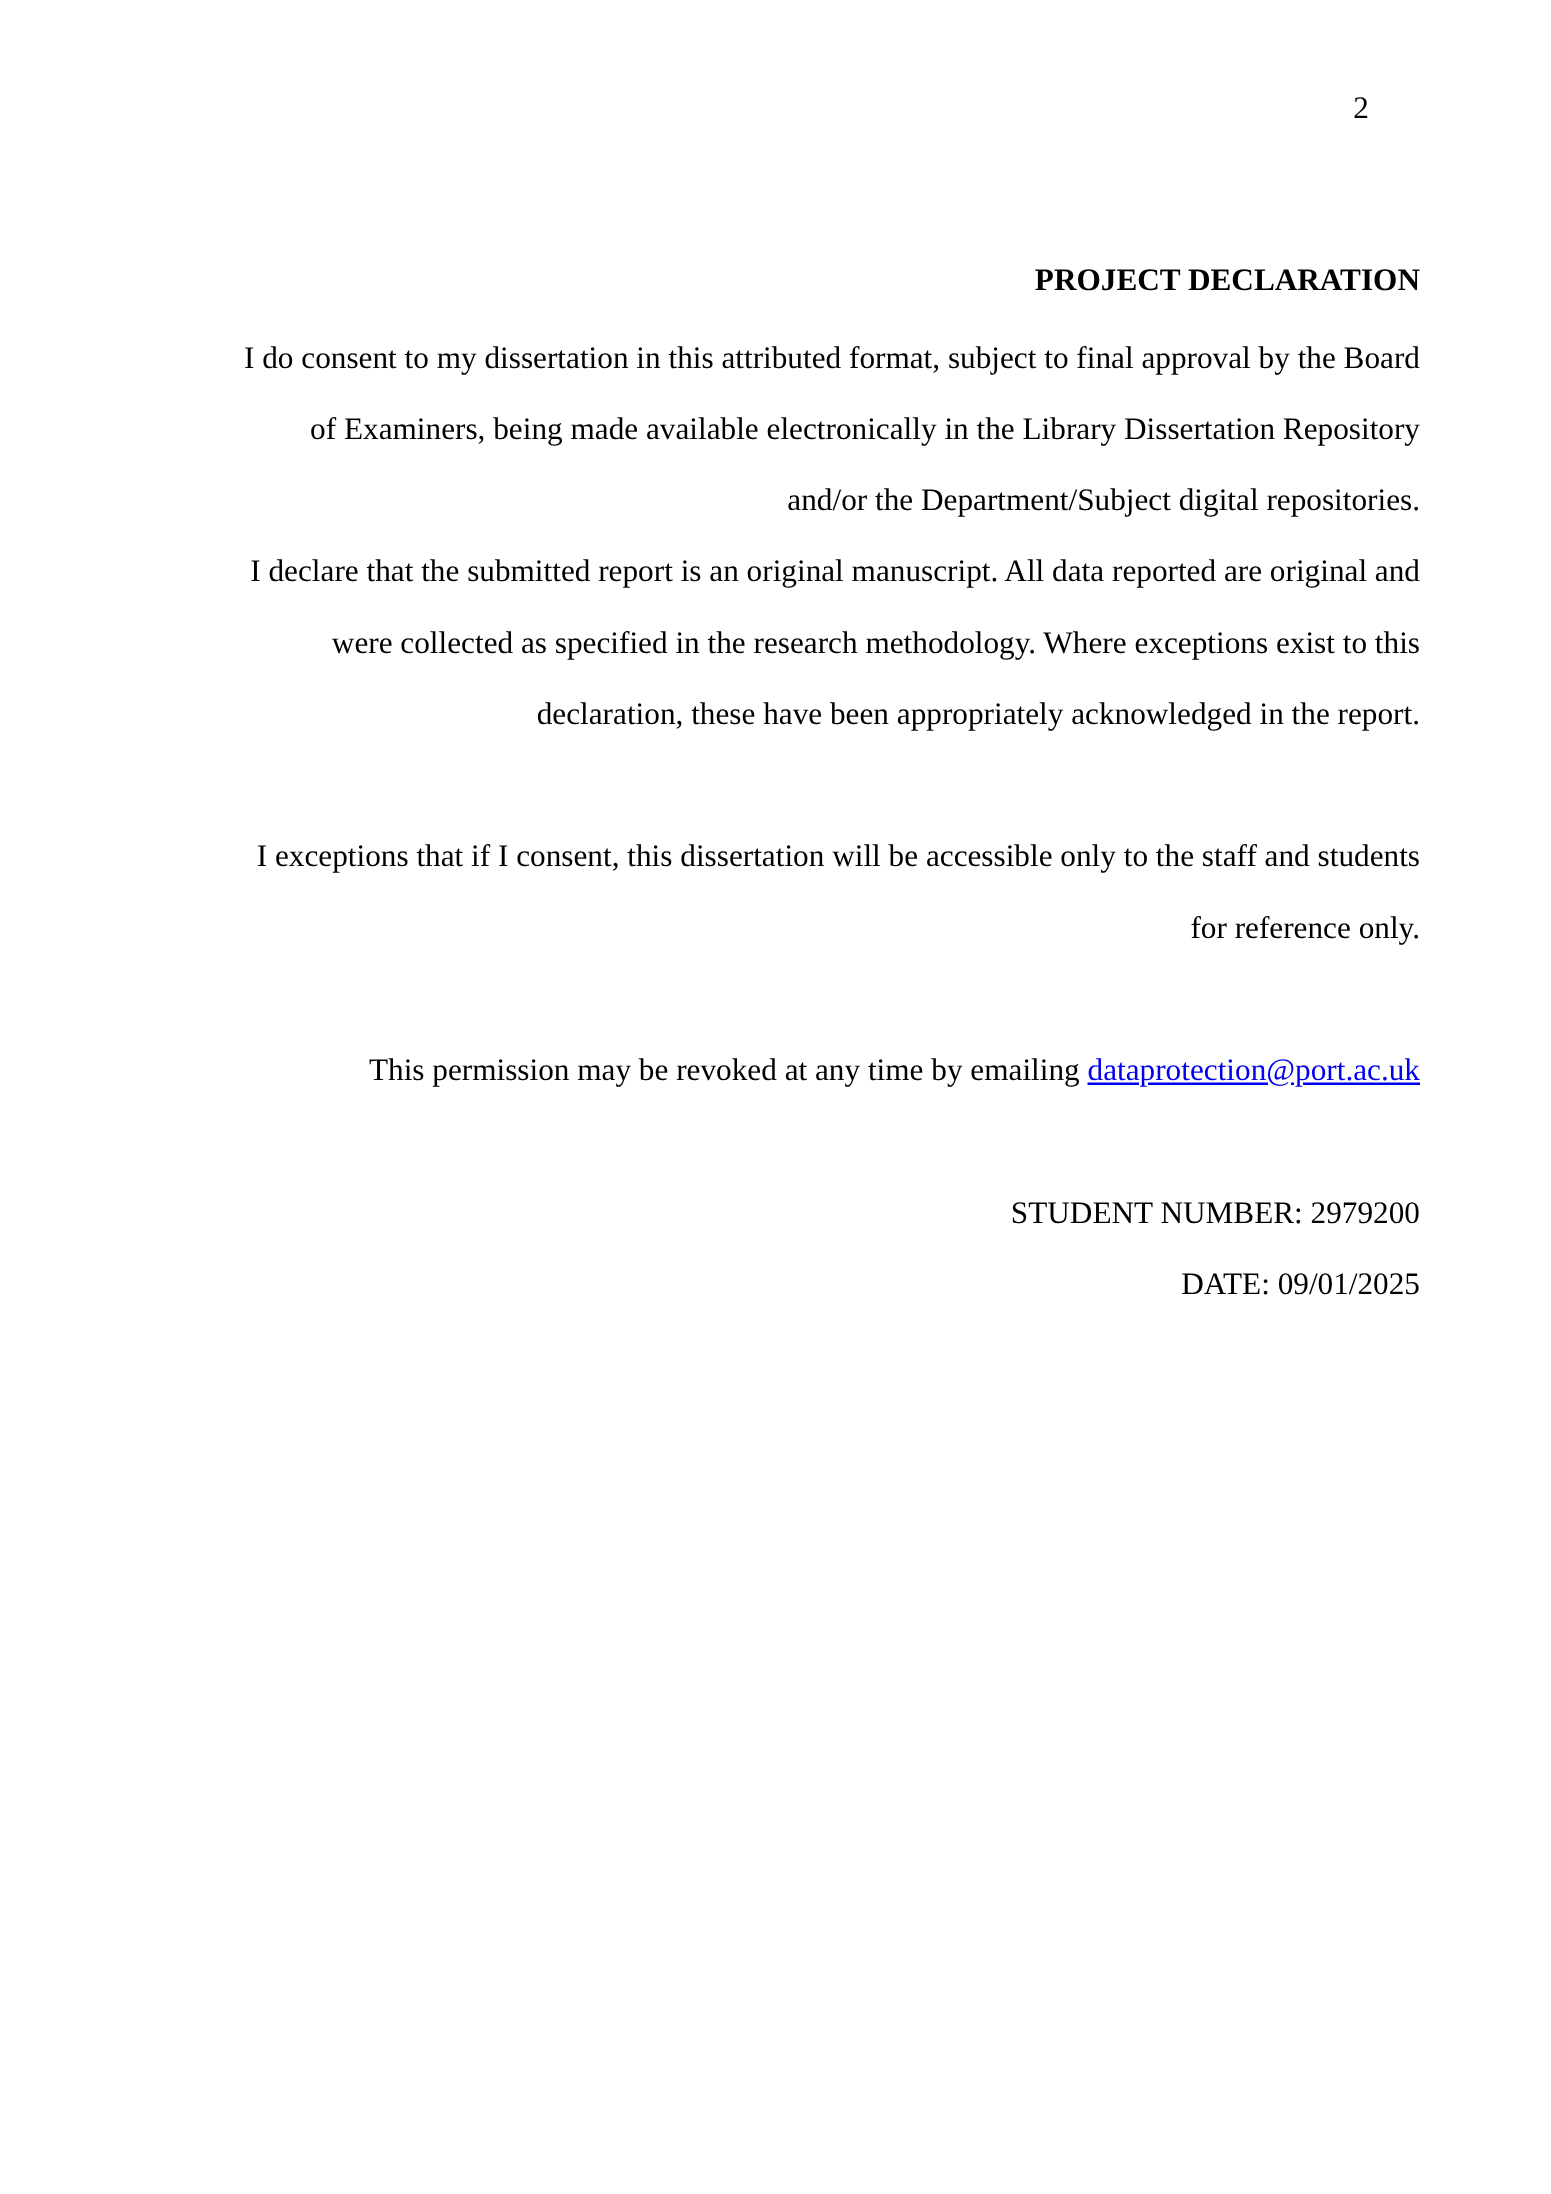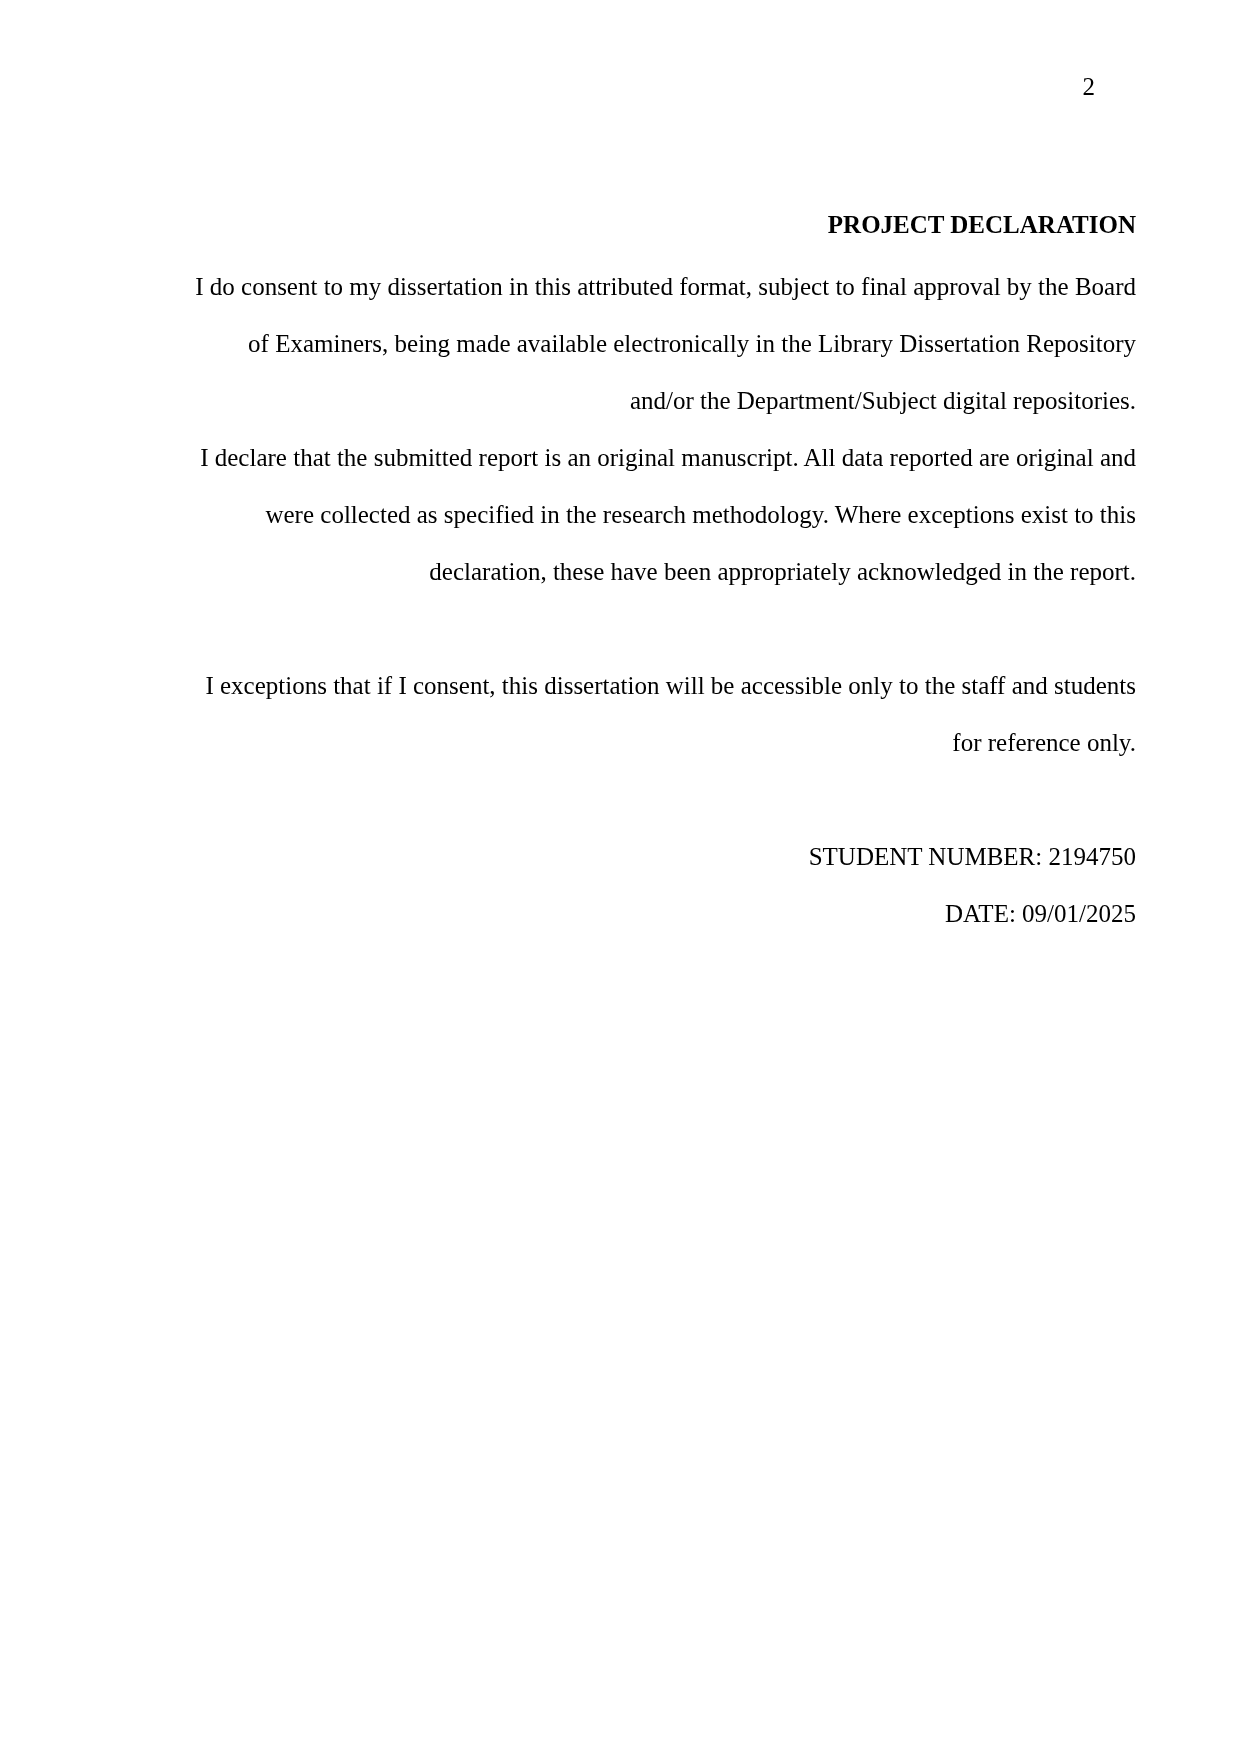--- a/index.html
+++ b/index.html
@@ -63,20 +63,21 @@
     <p class="doc-title">PROJECT DECLARATION</p>
 
 
 
     <p>I do consent to my dissertation in this attributed format, subject to final approval by the Board of Examiners, being made available electronically in the Library Dissertation Repository and/or the Department/Subject digital repositories.</p>
 
     <p>I declare that the submitted report is an original manuscript. All data reported are original and were collected as specified in the research methodology. Where exceptions exist to this declaration, these have been appropriately acknowledged in the report.</p>
 
     <p class="sp">I exceptions that if I consent, this dissertation will be accessible only to the staff and students for reference only.</p>
 
+    <p class="sp"><span>This permission may be revoked at any time by emailing </span><a class="email-link" href="#">dataprotection@port.ac.uk</a></p>
 
 
-    <p class="sp">STUDENT NUMBER: 2194750</p>
+    <p class="sp">STUDENT NUMBER: 2979200</p>
 
     <p>DATE: 09/01/2025</p>
 
   </div>
 </div>
 
 </body></html>

